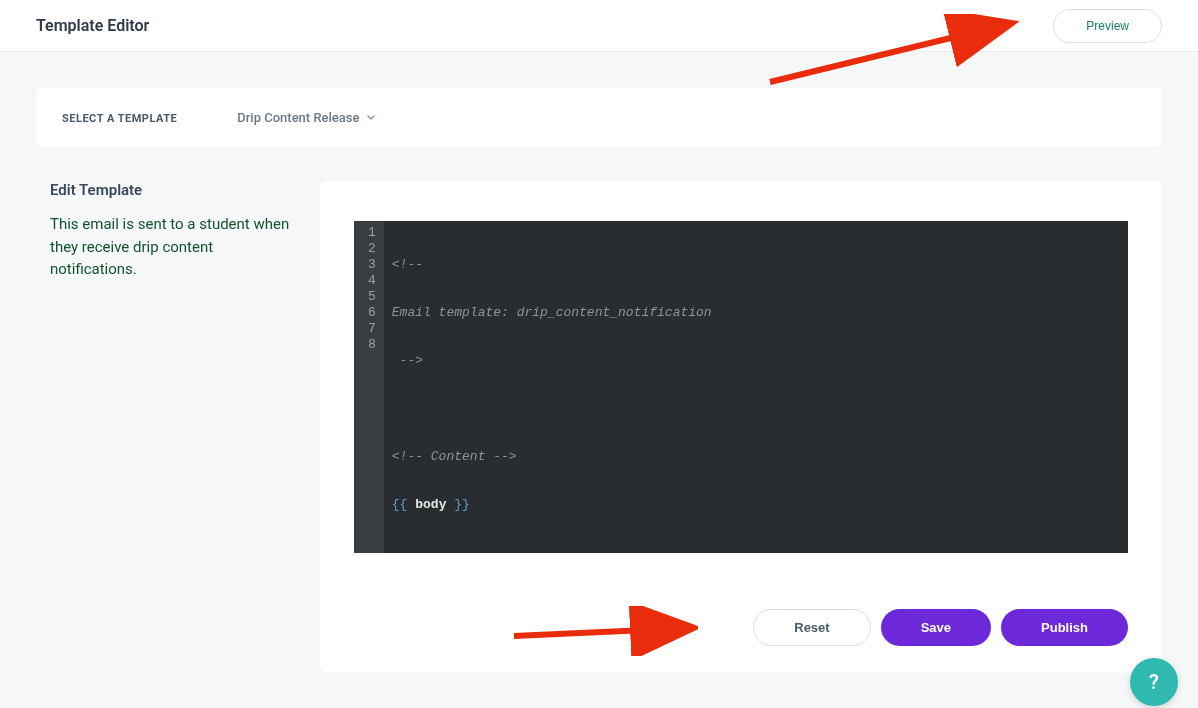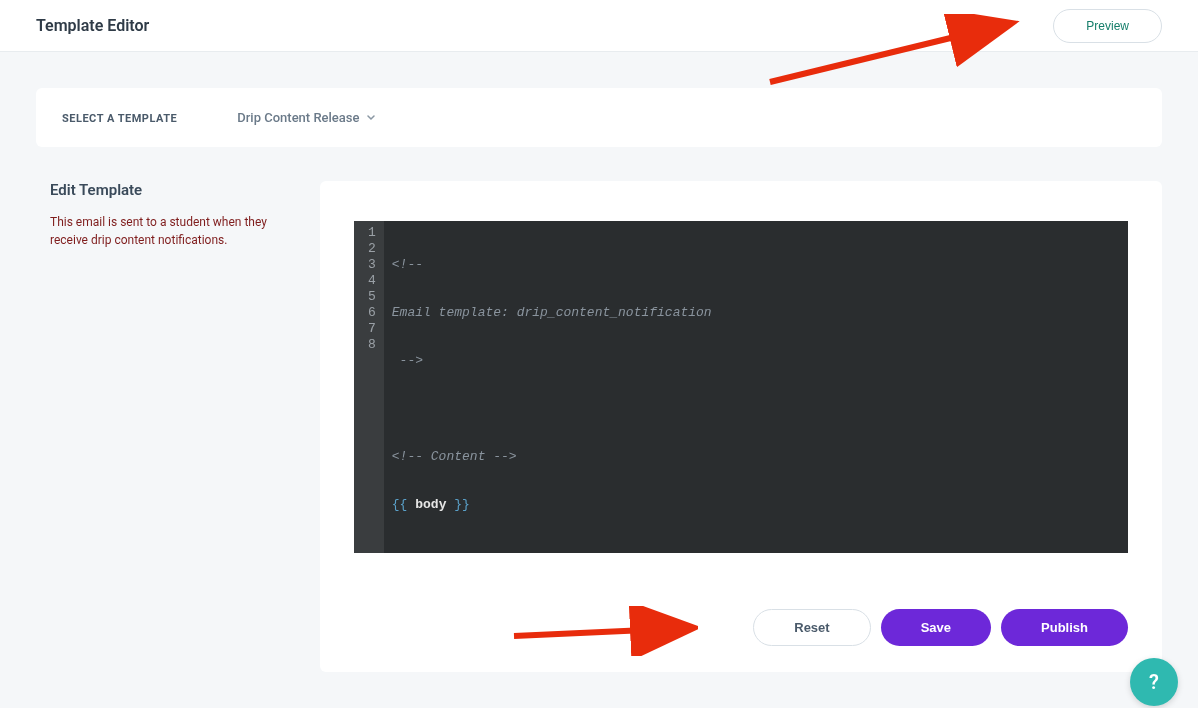--- a/index.html
+++ b/index.html
@@ -77,22 +77,22 @@
   padding-right: 20px;
   padding-left: 14px;
 }
 .edit-title {
   font-size: 15px;
   font-weight: 600;
   color: #3a4a5a;
   margin-bottom: 14px;
 }
 .edit-desc {
-  font-size: 12px;
-  color: #7f1d1d;
+  font-size: 15px;
+  color: #14532d;
   line-height: 1.5;
 }
 .editor-card {
   background: #fff;
   border-radius: 6px;
   flex: 1;
   padding: 40px 34px 26px 34px;
   display: flex;
   flex-direction: column;
 }

